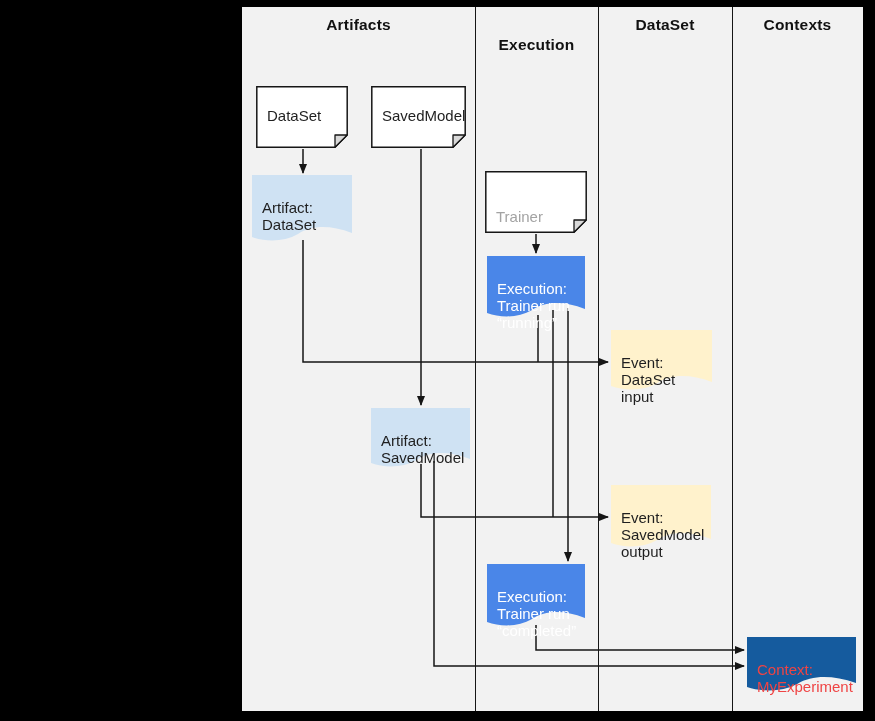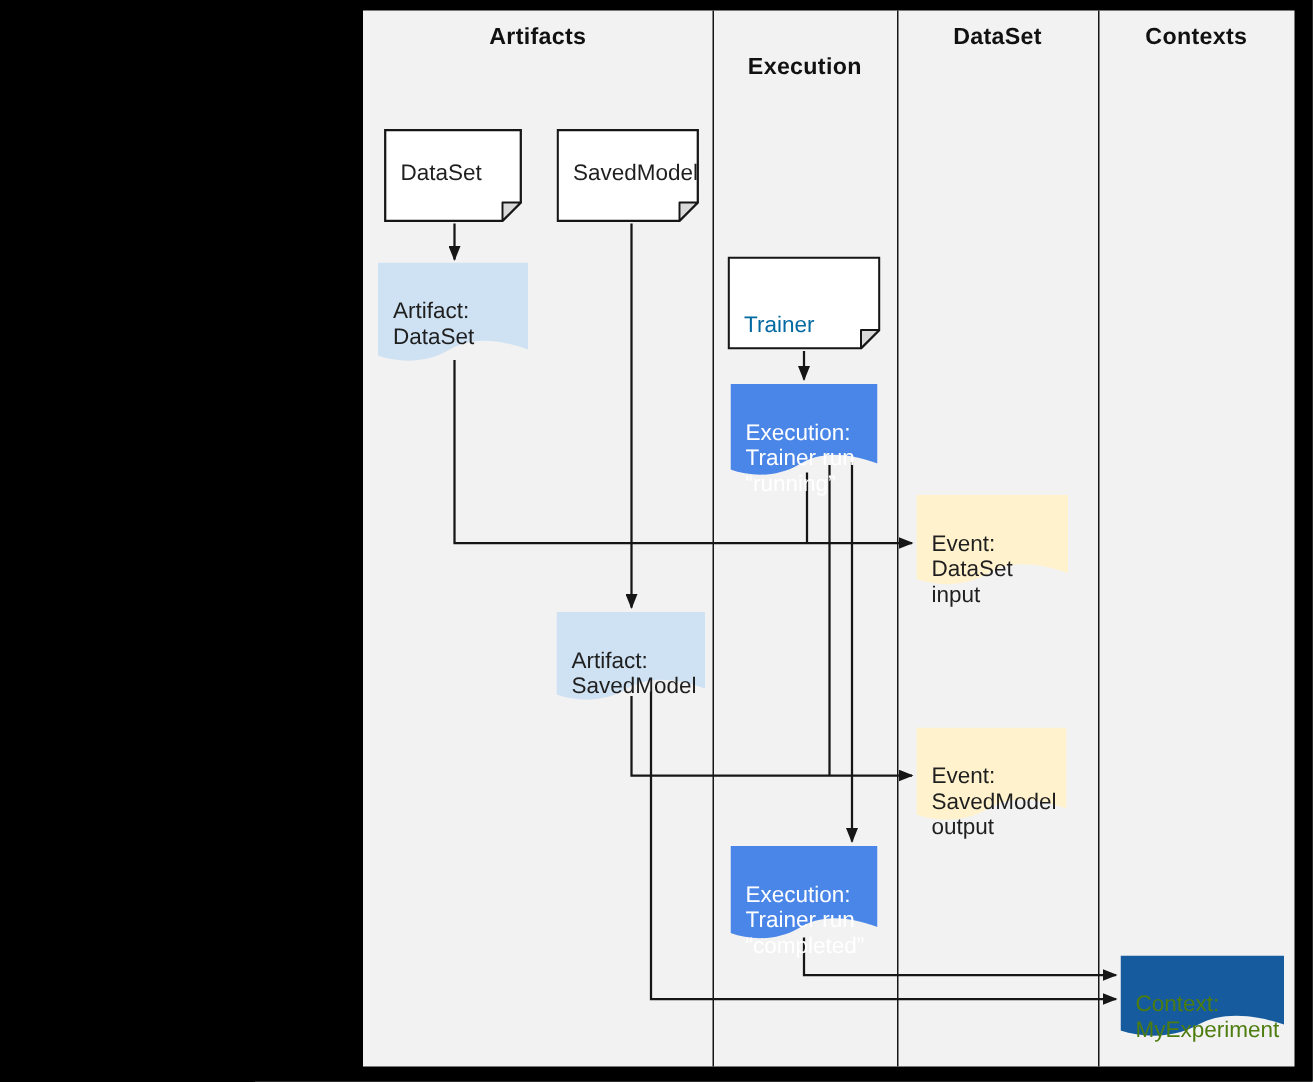--- a/index.html
+++ b/index.html
@@ -81,21 +81,21 @@
         <path d="M82,61.2 L82,49 L94.2,49 Z" fill="#d9d9d9" stroke="#161616" stroke-width="1.3" stroke-linejoin="round"></path>
       </svg>
     <div class="nlabel" style="color: rgb(31, 31, 31);">SavedModel</div>
   </div>
 
   <div class="node document" id="n-trainer">
       <svg width="102" height="62" viewBox="0 0 102 62" class="shape">
         <path d="M0.8,0.8 L101.2,0.8 L101.2,49 L89,61.2 L0.8,61.2 Z" fill="#ffffff" stroke="#161616" stroke-width="1.5"></path>
         <path d="M89,61.2 L89,49 L101.2,49 Z" fill="#d9d9d9" stroke="#161616" stroke-width="1.3" stroke-linejoin="round"></path>
       </svg>
-    <div class="nlabel" style="color: #0369a1; margin-top: 32px;">Trainer</div>
+    <div class="nlabel" style="color: #a3a3a3; margin-top: 32px;">Trainer</div>
   </div>
 
   <div class="node tape" id="n-artifact-dataset">
       <svg width="100" height="67" viewBox="0 0 100 67" class="shape">
         <path d="M0,0 L100,0 L100,58 C78,50 60,50 46,59 C32,67 14.000000000000002,67 0,62 Z" fill="#cfe2f3"></path>
       </svg>
     <div class="nlabel" style="color: rgb(31, 31, 31);">Artifact:
 DataSet</div>
   </div>
 
@@ -139,16 +139,16 @@
       </svg>
     <div class="nlabel" style="color: rgb(255, 255, 255);">Execution:
 Trainer run
 “completed”</div>
   </div>
 
   <div class="node tape" id="n-context-myexperiment">
       <svg width="109" height="55" viewBox="0 0 109 55" class="shape">
         <path d="M0,0 L109,0 L109,46 C85.02,38 65.39999999999999,38 50.14,47 C34.88,55 15.260000000000002,55 0,50 Z" fill="#155b9e"></path>
       </svg>
-    <div class="nlabel" style="color: #4d7c0f;">Context:
+    <div class="nlabel" style="color: #ef4444;">Context:
 MyExperiment</div>
   </div>
 </div>
 
 </body></html>

